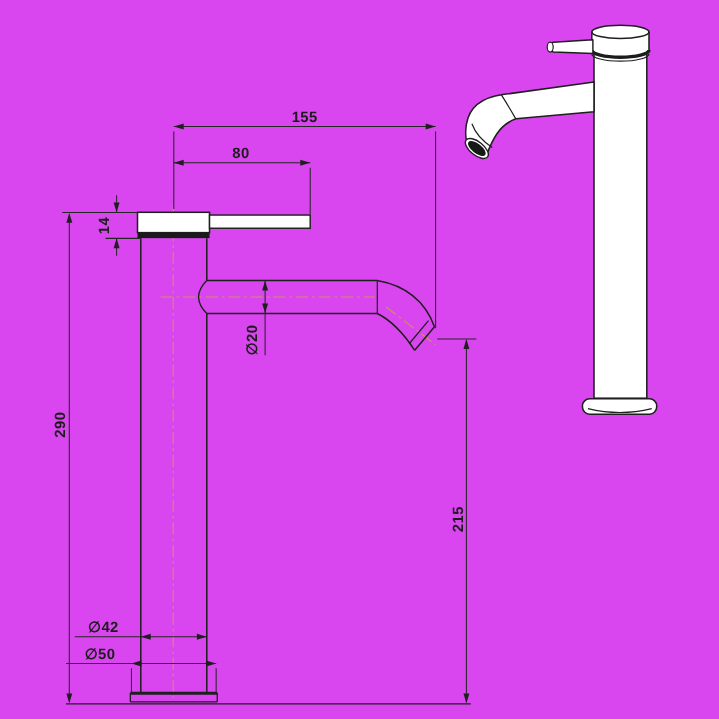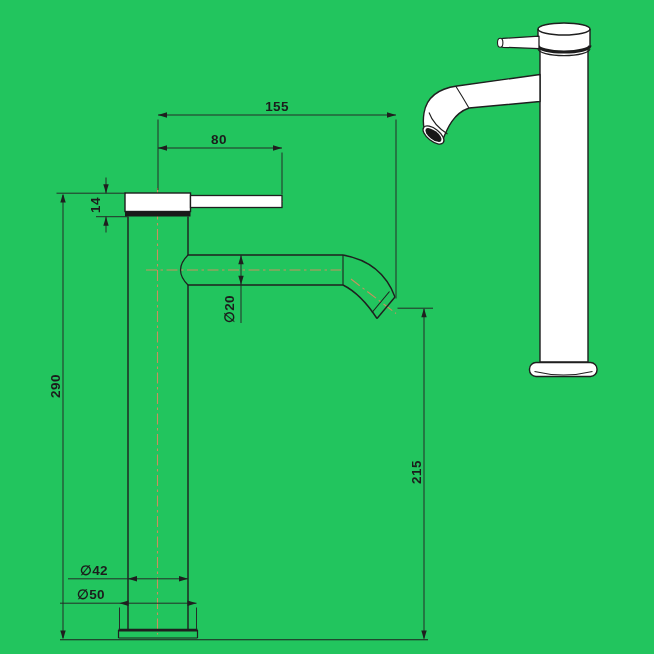--- a/index.html
+++ b/index.html
@@ -1,19 +1,19 @@
 <!DOCTYPE html>
 <html><head>
 <meta charset="utf-8">
 <style>
   html,body{margin:0;padding:0;background:#ffffff;}
   .stage{
     position:relative;
     width:654px;height:654px;
-    background:#22c55e;
+    background:#d946ef;
     font-family:"Liberation Sans", sans-serif;
     overflow:hidden;
   }
   svg{display:block;}
   text.dim{
     font-family:"Liberation Sans", sans-serif;
     font-size:13.5px;
     font-weight:bold;
     fill:#1c1c1c;
     letter-spacing:0.4px;

